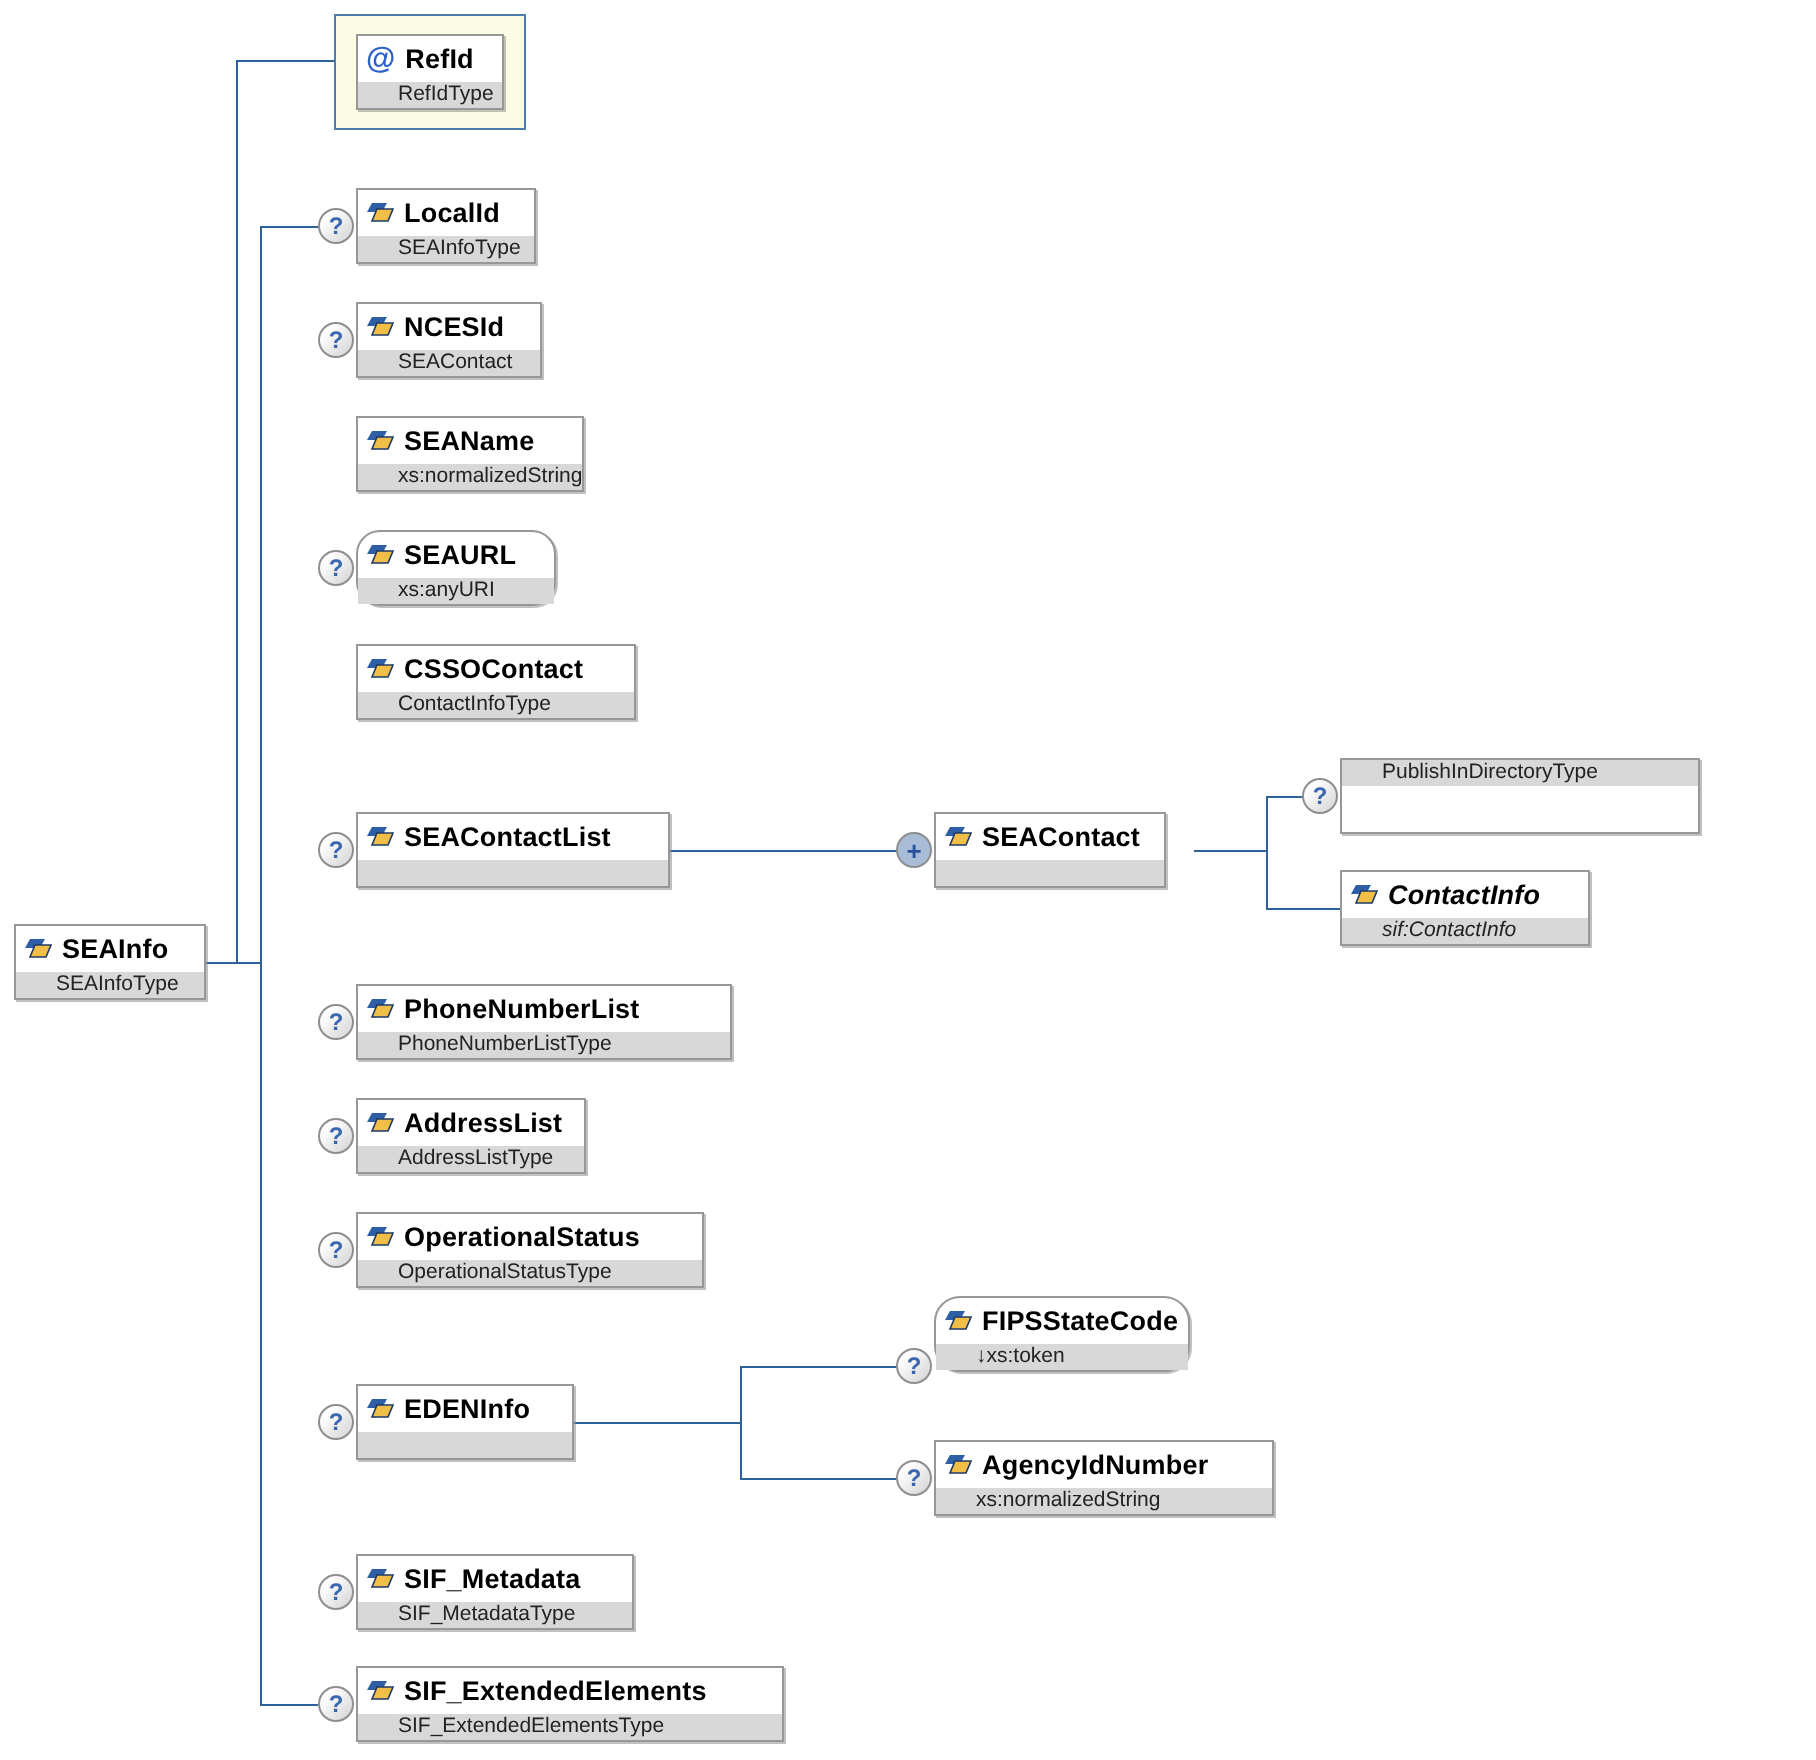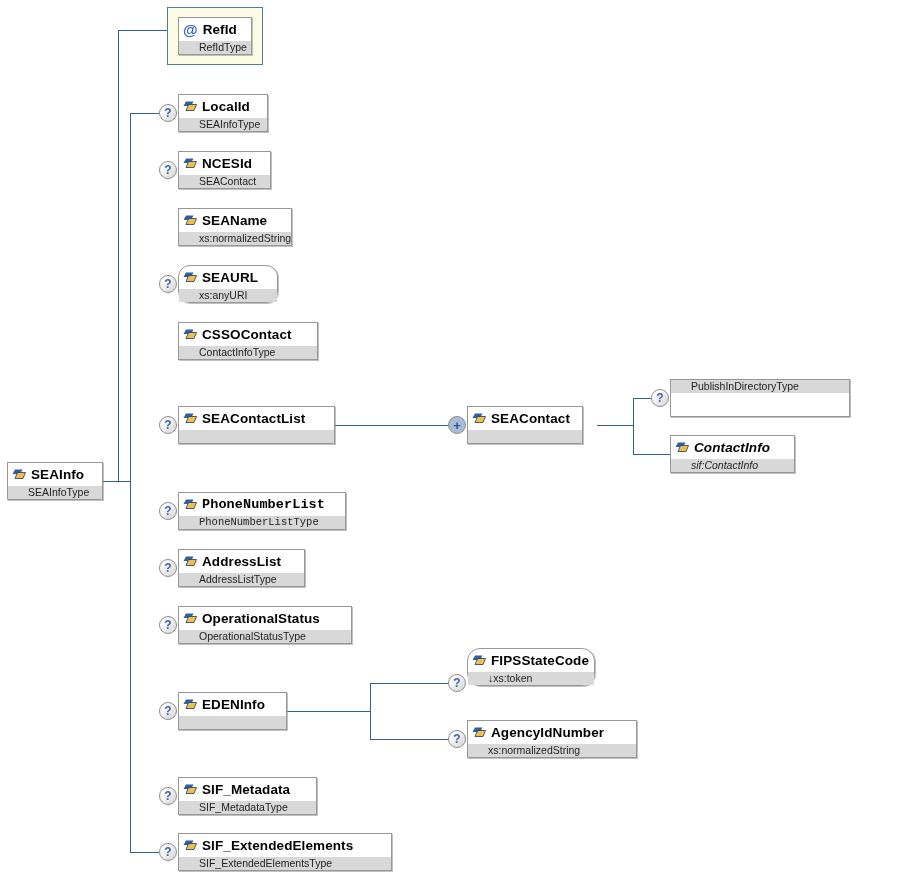--- a/index.html
+++ b/index.html
@@ -184,34 +184,34 @@
     <div class="node" style="left: 670px; top: 435px; width: 125px; font-style: italic;">
       <div class="title-row">
         <svg width="14" height="11" viewBox="0 0 14 11" class="elem-icon">
           <polygon points="3,0.5 10.5,0.5 8,5 0.5,5" fill="#2E5FA6"></polygon>
           <polygon points="5.5,3.5 13.5,3.5 11,9.5 3,9.5" fill="#F1BE48" stroke="#1C3A66" stroke-width="0.8"></polygon>
         </svg>
         <span class="label">ContactInfo</span>
       </div>
       <div class="type-strip">sif:ContactInfo</div>
     </div>
-    <div class="node" style="left: 178px; top: 492px; width: 168px; font-family: Liberation Mono, monospace;">
+    <div class="node" style="left: 178px; top: 492px; width: 188px;">
       <div class="title-row">
         <svg width="14" height="11" viewBox="0 0 14 11" class="elem-icon">
           <polygon points="3,0.5 10.5,0.5 8,5 0.5,5" fill="#2E5FA6"></polygon>
           <polygon points="5.5,3.5 13.5,3.5 11,9.5 3,9.5" fill="#F1BE48" stroke="#1C3A66" stroke-width="0.8"></polygon>
         </svg>
         <span class="label">PhoneNumberList</span>
       </div>
       <div class="type-strip">PhoneNumberListType</div>
     </div>
     <div class="indicator optional" style="left: 159px; top: 502px;">
       <span>?</span>
     </div>
-    <div class="node" style="left: 178px; top: 549px; width: 127px;">
+    <div class="node" style="left: 178px; top: 549px; width: 115px;">
       <div class="title-row">
         <svg width="14" height="11" viewBox="0 0 14 11" class="elem-icon">
           <polygon points="3,0.5 10.5,0.5 8,5 0.5,5" fill="#2E5FA6"></polygon>
           <polygon points="5.5,3.5 13.5,3.5 11,9.5 3,9.5" fill="#F1BE48" stroke="#1C3A66" stroke-width="0.8"></polygon>
         </svg>
         <span class="label">AddressList</span>
       </div>
       <div class="type-strip">AddressListType</div>
     </div>
     <div class="indicator optional" style="left: 159px; top: 559px;">

